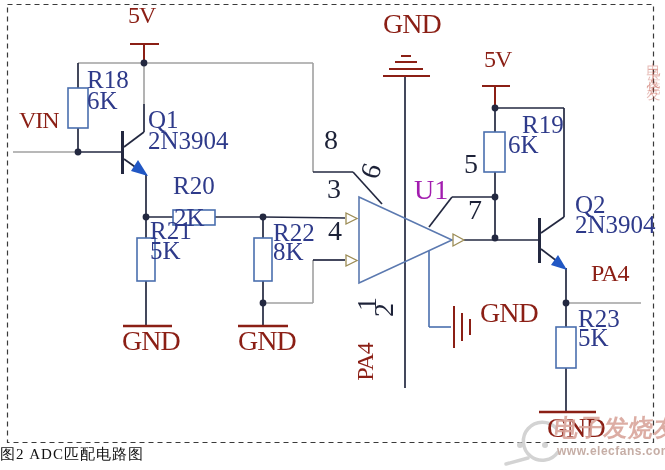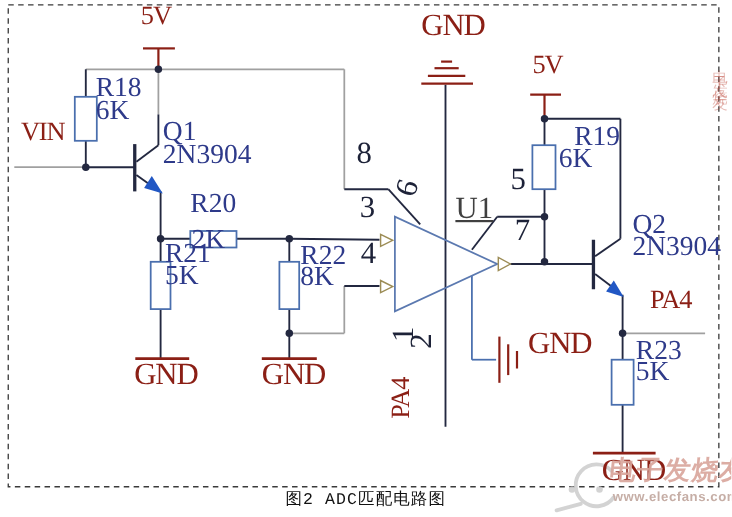--- a/index.html
+++ b/index.html
@@ -1,30 +1,30 @@
 <!DOCTYPE html>
 <html><head>
 <meta charset="utf-8">
 <style>
   html,body{margin:0;padding:0;background:#fff;}
   #stage{position:relative;width:665px;height:470px;background:#ffffff;overflow:hidden;
          font-family:"Liberation Serif",serif;}
   #wires{position:absolute;left:0;top:0;z-index:1;}
   .lbl{position:absolute;z-index:2;line-height:1;white-space:nowrap;}
   .blue{color:#2e3a8a;}
-  .lblue{color:#404040;text-decoration:underline;}
+  .lblue{color:#a21caf;}
   .red{color:#8b1f15;letter-spacing:-1px;}
   .pin{color:#1d2238;}
   .f25{font-size:25px;}
   .f24{font-size:24px;}
   .f23{font-size:28px;}
   .f28{font-size:28px;}
   .vert{transform:rotate(-90deg);transform-origin:center;}
   .tilt{transform:rotate(-72deg);transform-origin:center;}
-  .caption{left:0;top:447px;width:665px;text-align:center;font-family:Liberation Mono, monospace;
+  .caption{left:0;top:447px;width:665px;font-family:Liberation Serif, serif;
            font-size:15px;color:#111;letter-spacing:1px;}
   .wm-brand{left:554px;top:416px;font-size:24px;font-weight:700;color:#d9a59b;
             transform:skewX(-6deg);opacity:.9;letter-spacing:1px;}
   .wm-site{left:557px;top:445px;font-size:12px;font-weight:700;color:#c6aea6;
            font-family:"Liberation Sans",sans-serif;letter-spacing:.5px;}
   .wm-edge{left:646px;top:52px;font-size:14px;color:rgba(192,80,66,.38);
            writing-mode:vertical-rl;letter-spacing:6px;}
 </style>
 </head>
 <body>

